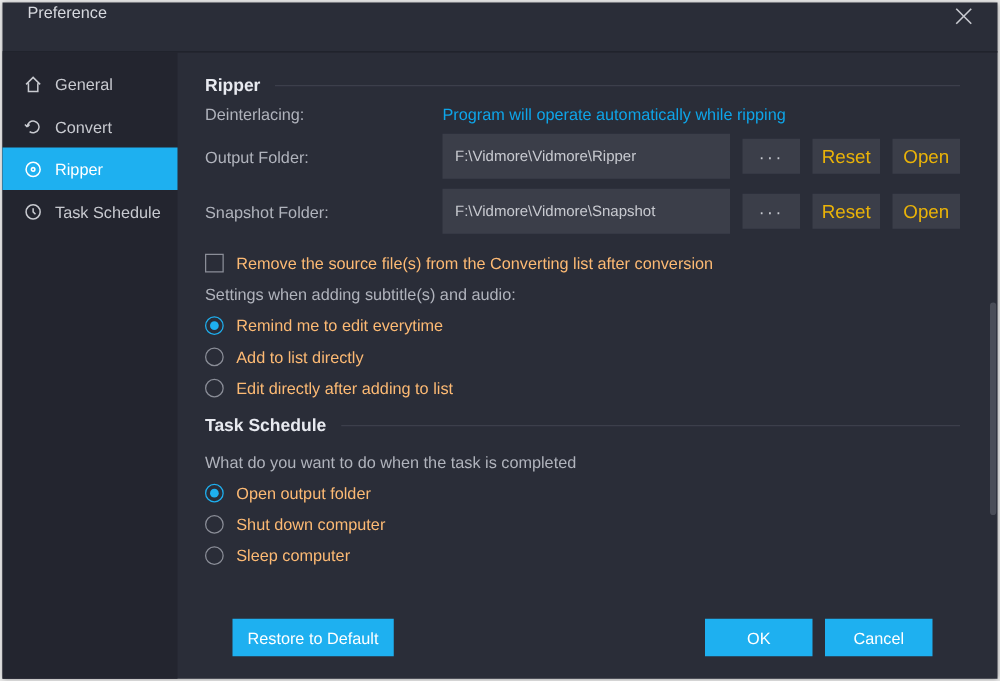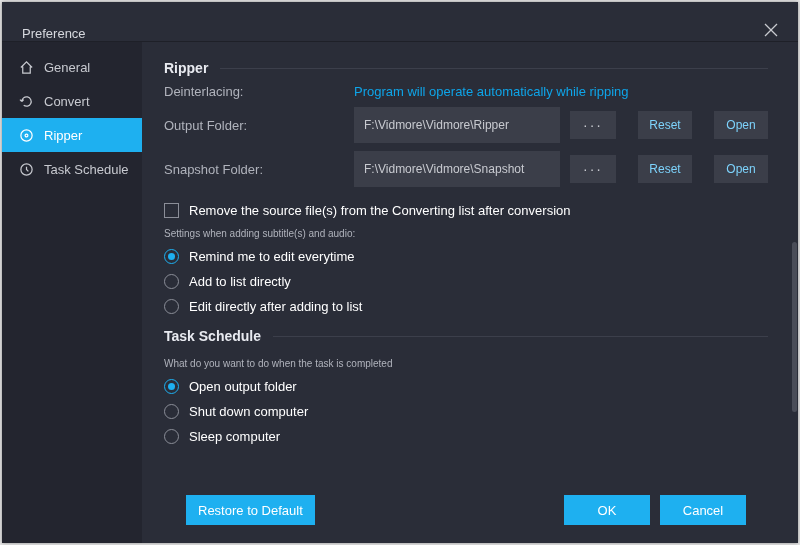--- a/index.html
+++ b/index.html
@@ -18,21 +18,21 @@
     background: #2a2d38;
     color: #c8cad0;
     display: flex;
     flex-direction: column;
     position: relative;
     box-shadow: 0 0 4px rgba(0,0,0,.4);
   }
   .titlebar {
     height: 40px;
     display: flex;
-    align-items: flex-end;
+    align-items: flex-start;
     padding: 0 16px 0 20px;
     color: #d6d8de;
     font-size: 13px;
     border-bottom: 1px solid #1e2028;
     justify-content: space-between;
   }
   .close {
     width: 22px; height: 22px;
     display:flex; align-items:center; justify-content:center;
     cursor:pointer; color:#c8cad0;
@@ -128,31 +128,30 @@
     border:none; color:#c8cad0;
     cursor:pointer;
     display:flex; align-items:center; justify-content:center;
     font-size:14px;
     letter-spacing:2px;
   }
   .btn-small {
     width:54px; height:28px;
     background:#3b3e49;
     border:none;
-    color:#7dd3fc;
-    font-size:12px;
-    cursor:pointer;
-    margin-left:12px;
+    color:#eab308;
+    font-size:15px;
+    cursor:pointer;
   }
   .checkrow, .radiorow {
     display:flex;
     align-items:center;
     gap:10px;
     margin: 10px 0;
-    color:#ffffff;
+    color:#fdba74;
     font-size:13px;
   }
   .checkbox {
     width:15px; height:15px;
     border:1.5px solid #8b8e98;
     background:transparent;
     cursor:pointer;
   }
   .radio {
     width:15px; height:15px;
@@ -161,21 +160,21 @@
     cursor:pointer;
     display:flex;align-items:center;justify-content:center;
   }
   .radio.sel { border-color:#1eb0f0; }
   .radio.sel::after{
     content:"";
     width:7px;height:7px;border-radius:50%;
     background:#1eb0f0;
   }
   .divider-label {
-    color:#b0b3bc; font-size:10px; margin: 10px 0 4px;
+    color:#b0b3bc; font-size:13px; margin: 10px 0 4px;
   }
   .footer {
     height:56px;
     display:flex;
     align-items:center;
     padding: 0 22px 10px;
     gap:10px;
   }
   .footer .spacer { flex:1; }
   .btn-primary {

